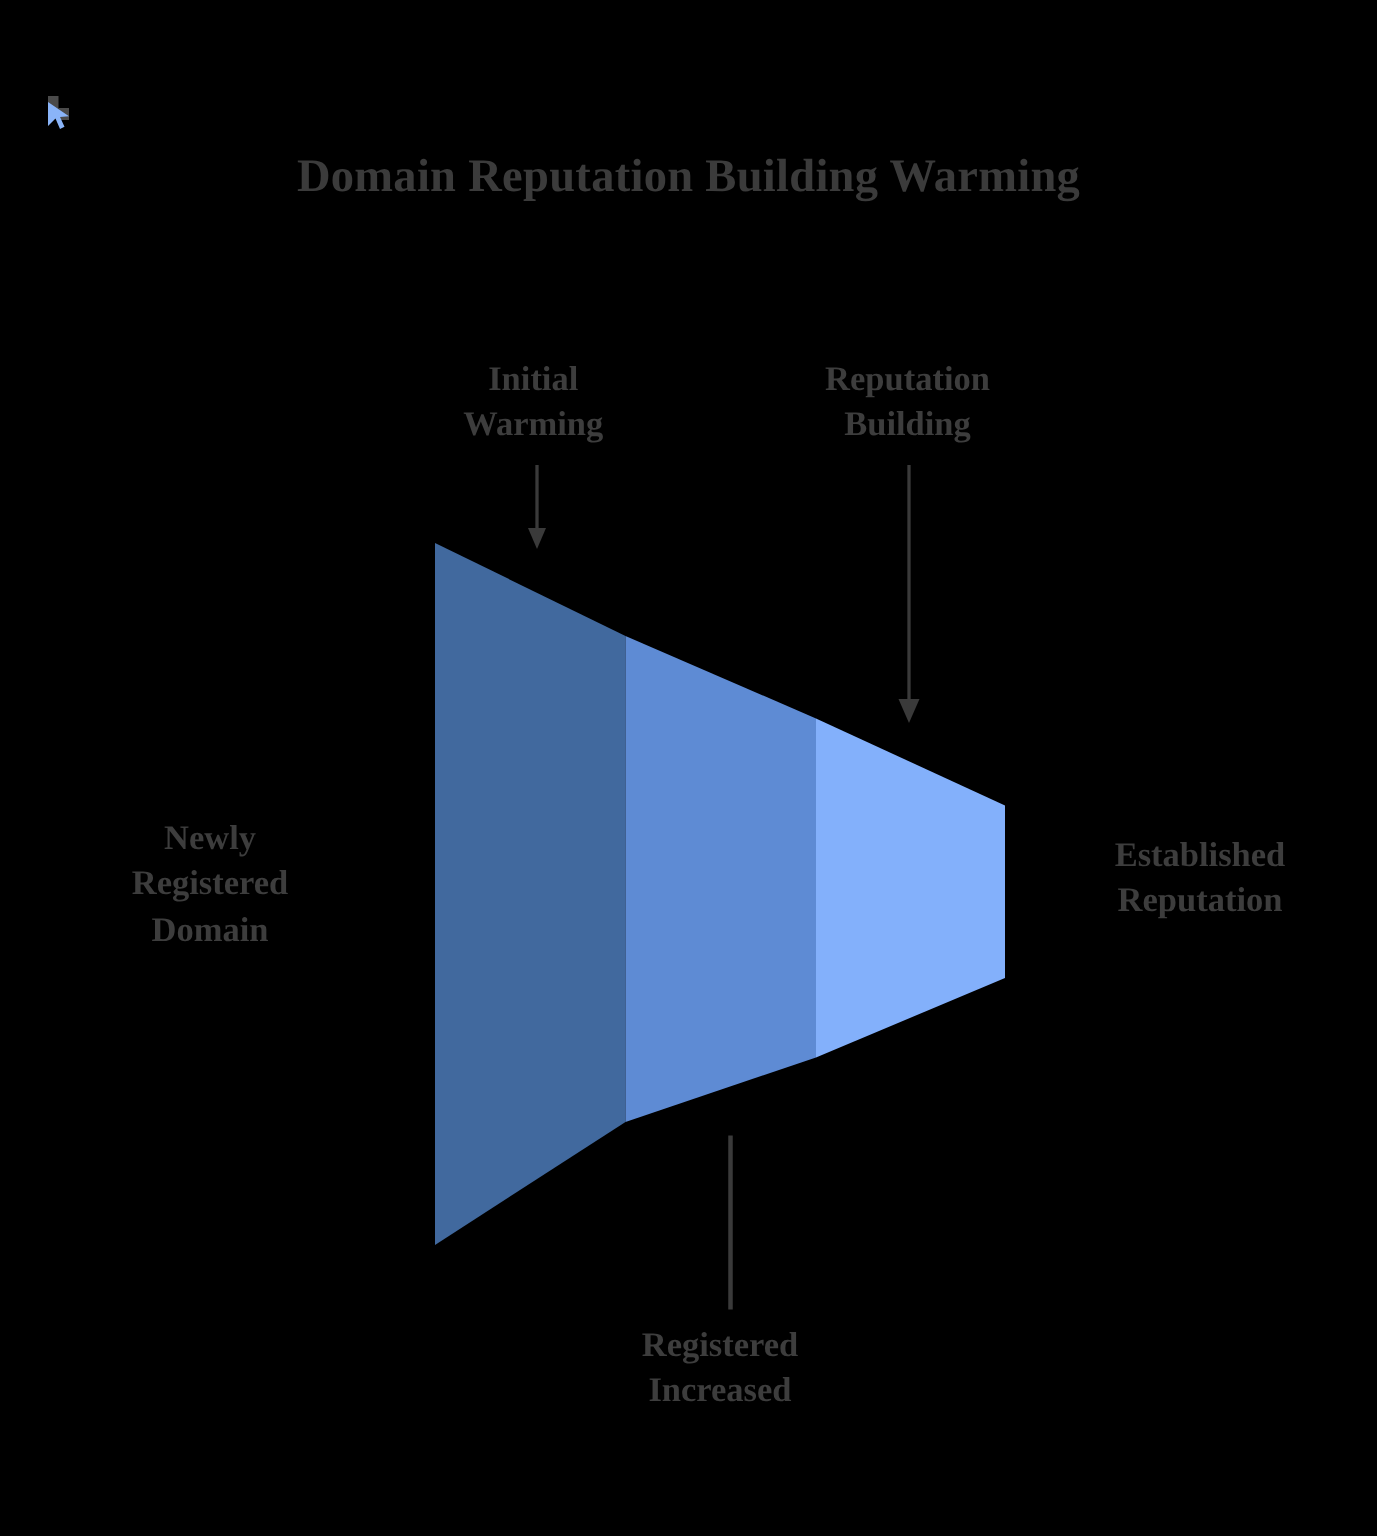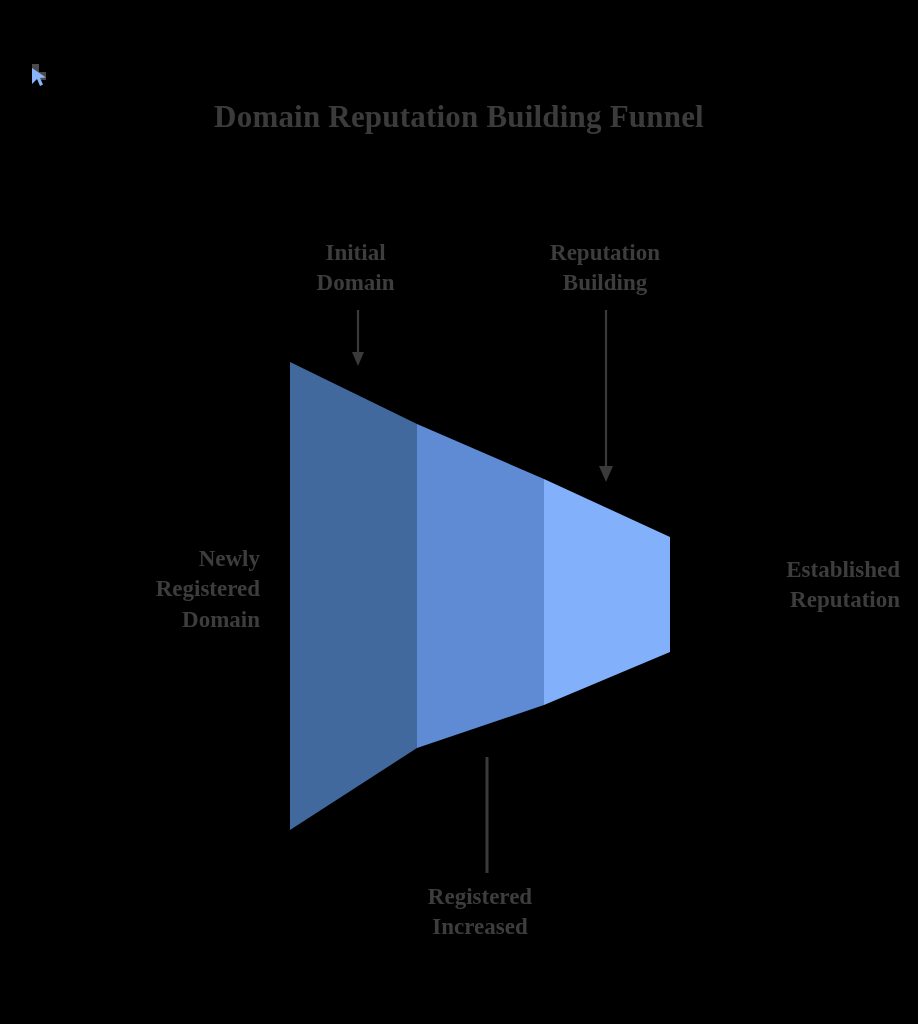--- a/index.html
+++ b/index.html
@@ -56,22 +56,22 @@
   .stage-label {
     position: absolute;
     font-family: "Liberation Serif", "DejaVu Serif", serif;
     font-weight: bold;
     font-size: 23px;
     line-height: 1.32;
     color: #3d3d3d;
     white-space: pre-line;
   }
   .stage-label.center { text-align: center; }
-  .stage-label.right  { text-align: right; }
-  .stage-label.left   { text-align: right; }
+  .stage-label.right  { text-align: center; }
+  .stage-label.left   { text-align: center; }
 
   #label-initial-warming {
     left: 248px;
     top: 238px;
     width: 215px;
   }
   #label-reputation-building {
     left: 500px;
     top: 238px;
     width: 210px;
@@ -94,21 +94,21 @@
 </style>
 </head>
 <body>
 
 <svg id="cursor-icon" viewBox="0 0 22 26" xmlns="http://www.w3.org/2000/svg" aria-hidden="true">
   <rect x="4" y="0" width="7" height="9" fill="#4a4a4a"></rect>
   <rect x="11" y="8" width="7" height="8" fill="#4a4a4a"></rect>
   <path d="M4 4 L4 20 L9 15 L12 22 L15 20.5 L12 14 L18 13.5 Z" fill="#8ab4f8"></path>
 </svg>
 
-<div id="chart-title">Domain Reputation Building Funnel</div>
+<div id="chart-title">Domain Reputation Building Warming</div>
 
 <svg id="funnel-canvas" viewBox="0 0 918 1024" xmlns="http://www.w3.org/2000/svg" aria-hidden="true">
 
   <polygon points="290,362 417,424 417,748 290,830" fill="#41699e"></polygon>
 
   <polygon points="417,424 544,479 544,705 417,748" fill="#5e8bd4"></polygon>
 
   <polygon points="544,479 670,537 670,652 544,705" fill="#83b0fb"></polygon>
 
   <g>
@@ -120,21 +120,21 @@
     <line x1="606" y1="310" x2="606" y2="470" stroke="#3a3a3a" stroke-width="2.2"></line>
     <polygon points="606,482 599,466 613,466" fill="#3a3a3a"></polygon>
   </g>
 
   <g>
     <line x1="487" y1="757" x2="487" y2="873" stroke="#3a3a3a" stroke-width="3"></line>
   </g>
 </svg>
 
 <div class="stage-label center" id="label-initial-warming">Initial
-Domain</div>
+Warming</div>
 
 <div class="stage-label center" id="label-reputation-building">Reputation
 Building</div>
 
 <div class="stage-label right" id="label-newly-registered-domain">Newly
 Registered
 Domain</div>
 
 <div class="stage-label left" id="label-established-reputation">Established
 Reputation</div>

